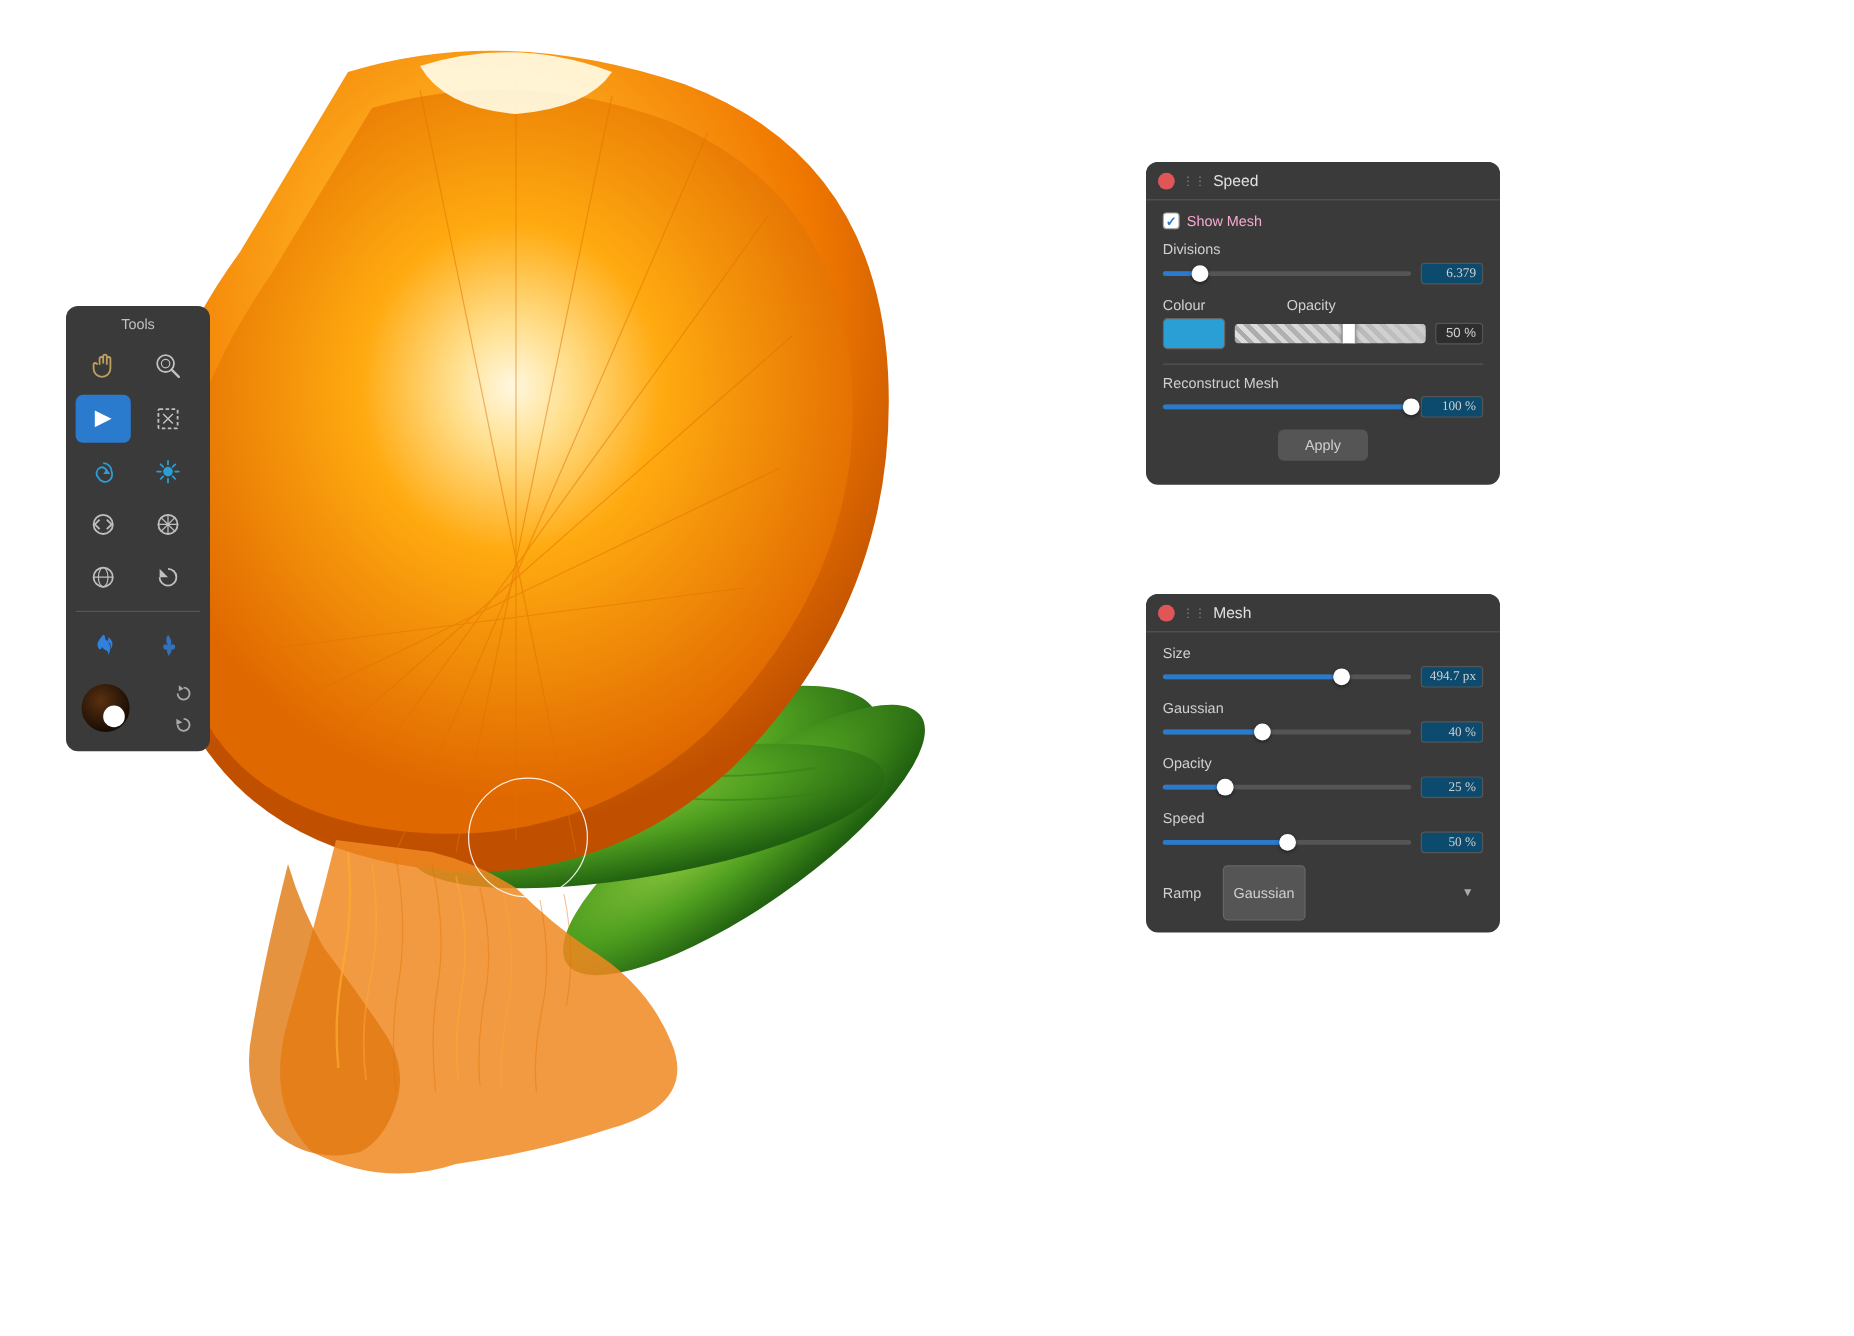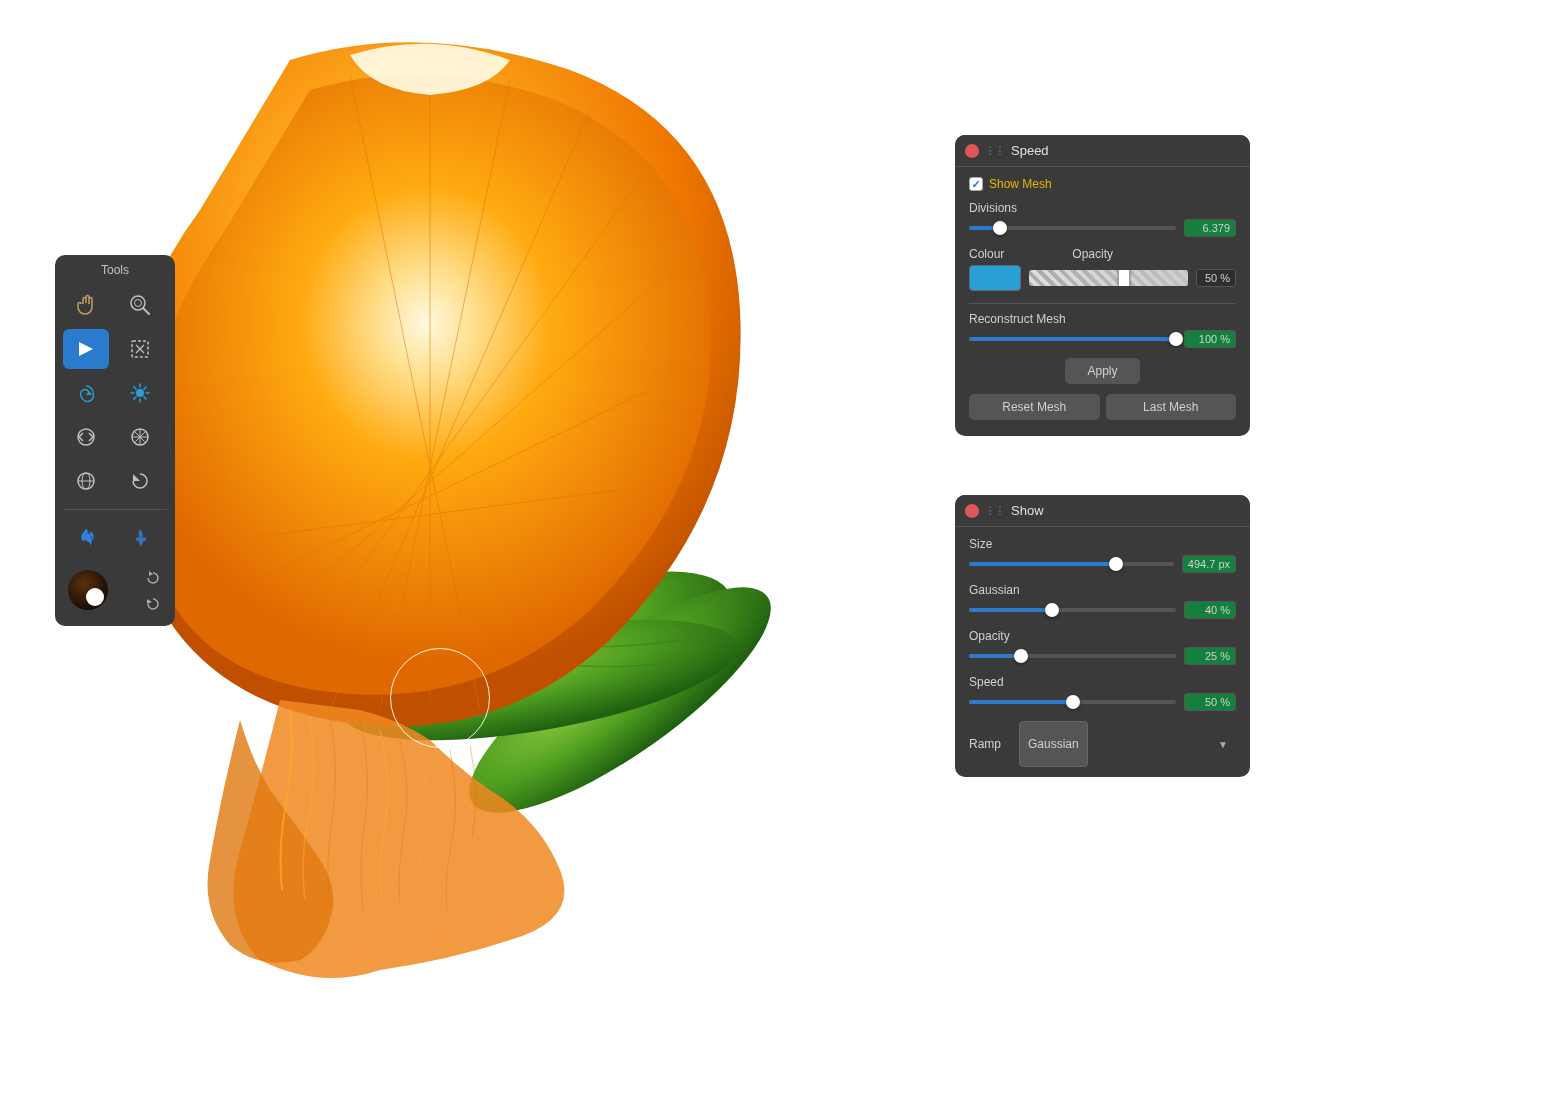--- a/index.html
+++ b/index.html
@@ -205,21 +205,21 @@
       align-items: center;
       justify-content: center;
       cursor: pointer;
       flex-shrink: 0;
       color: #2a7acd;
       font-size: 11px;
       font-weight: bold;
     }
 
     .checkbox-label {
-      color: #eab308;
+      color: #f9a8d4;
       font-size: 12px;
       margin-left: 6px;
     }
 
     
     .slider-label {
       color: #d0d0d0;
       font-size: 12px;
       margin-bottom: 4px;
     }
@@ -257,23 +257,24 @@
       box-shadow: 0 1px 3px rgba(0,0,0,0.5);
       cursor: grab;
     }
 
     .slider-value {
       color: #d0d0d0;
       font-size: 11px;
       text-align: right;
       min-width: 52px;
       border: 1px solid #555;
-      background: #15803d;
+      background: #0c4a6e;
       padding: 2px 5px;
       border-radius: 3px;
+      font-family: Liberation Serif, serif;
     }
 
     
     .colour-opacity-row {
       display: flex;
       align-items: center;
       margin-bottom: 12px;
       gap: 8px;
     }
 
@@ -664,33 +665,29 @@
       <div class="slider-row">
         <div class="slider-track">
           <div class="slider-fill" style="width:100%"></div>
           <div class="slider-thumb" style="left:100%"></div>
         </div>
         <div class="slider-value">100 %</div>
       </div>
 
       <button class="apply-btn">Apply</button>
 
-      <div class="btn-row">
-        <button class="panel-btn">Reset Mesh</button>
-        <button class="panel-btn">Last Mesh</button>
-      </div>
 
     </div>
   </div>
 
   <div class="brush-panel">
     <div class="panel-header">
       <button class="panel-close-btn">×</button>
       <span class="panel-drag-handle">⋮⋮</span>
-      <span class="panel-title">Show</span>
+      <span class="panel-title">Mesh</span>
     </div>
     <div class="panel-body">
 
       <div class="slider-label">Size</div>
       <div class="slider-row">
         <div class="slider-track">
           <div class="slider-fill" style="width:72%"></div>
           <div class="slider-thumb" style="left:72%"></div>
         </div>
         <div class="slider-value">494.7 px</div>

